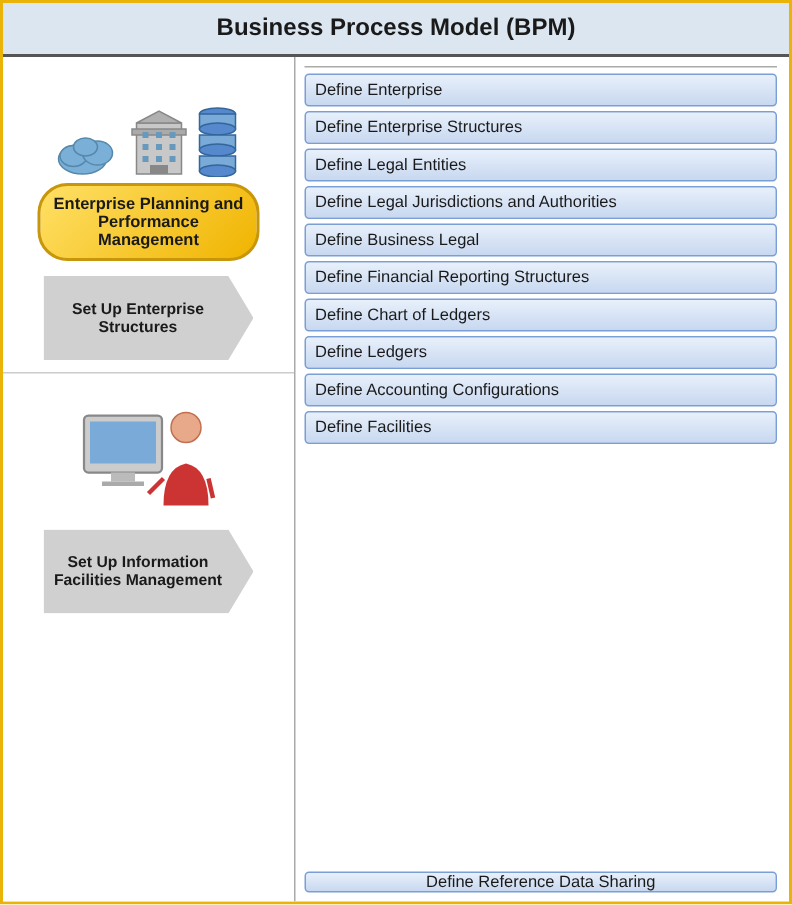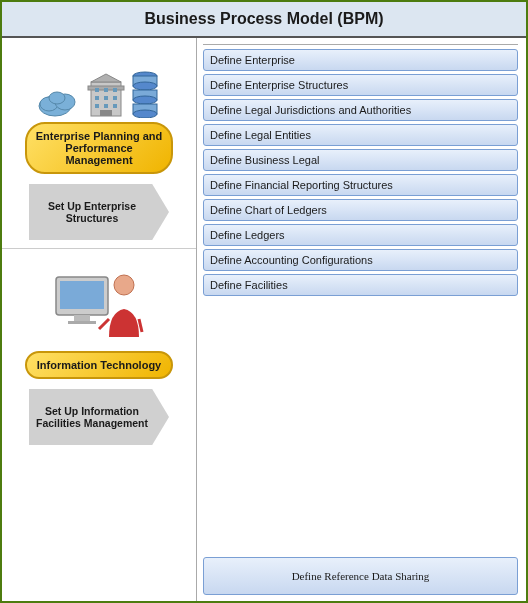--- a/index.html
+++ b/index.html
@@ -8,21 +8,21 @@
       height: 603px;
       font-family: Arial, sans-serif;
       font-size: 12px;
       background: #fff;
       overflow: hidden;
     }
 
     .outer {
       width: 528px;
       height: 603px;
-      border: 2px solid #4d7c0f;
+      border: 2px solid #eab308;
       display: flex;
       flex-direction: column;
       background: #fff;
     }
 
     .title-bar {
       background: #dce6f1;
       border-bottom: 2px solid #555;
       text-align: center;
       padding: 8px 10px;
@@ -154,26 +154,25 @@
       min-height: 8px;
     }
 
     .reference-btn {
       display: block;
       width: 100%;
       background: linear-gradient(to bottom, #e8f0fb, #c8d8f0);
       border: 1px solid #7a9fd4;
       border-radius: 3px;
       text-align: center;
-      padding: 12px 6px;
+      padding: 0 6px;
       margin-top: 2px;
       font-size: 11px;
       color: #1a1a1a;
       cursor: pointer;
-      font-family: Liberation Serif, serif;
     }
 
     
   </style>
 </head>
 <body>
 
 <div class="outer">
   <div class="title-bar">Business Process Model (BPM)</div>
 
@@ -237,38 +236,37 @@
             <rect x="20" y="58" width="16" height="6" fill="#bbb"></rect>
             <rect x="14" y="64" width="28" height="3" fill="#aaa"></rect>
 
             <circle cx="70" cy="28" r="10" fill="#e8a88a" stroke="#c07050" stroke-width="1"></circle>
             <path d="M55 80 Q55 55 70 52 Q85 55 85 80 Z" fill="#cc3333"></path>
             <line x1="55" y1="62" x2="45" y2="72" stroke="#cc3333" stroke-width="3"></line>
             <line x1="85" y1="62" x2="88" y2="75" stroke="#cc3333" stroke-width="3"></line>
           </svg>
         </div>
 
-        <div class="yellow-bubble">Information Technology</div>
 
         <div class="arrow-label">
           <div class="arrow-shape">
             <span class="arrow-shape-text">Set Up Information Facilities Management</span>
           </div>
         </div>
       </div>
 
     </div>
 
     <div class="right-col">
       <hr class="activity-divider">
 
       <button class="activity-btn">Define  Enterprise</button>
       <button class="activity-btn">Define Enterprise Structures</button>
+      <button class="activity-btn">Define Legal Entities</button>
       <button class="activity-btn">Define Legal Jurisdictions and Authorities</button>
-      <button class="activity-btn">Define Legal Entities</button>
       <button class="activity-btn">Define Business Legal</button>
       <button class="activity-btn">Define Financial Reporting Structures</button>
       <button class="activity-btn">Define Chart of Ledgers</button>
       <button class="activity-btn">Define Ledgers</button>
       <button class="activity-btn">Define Accounting Configurations</button>
       <button class="activity-btn">Define Facilities</button>
 
       <div class="right-spacer"></div>
 
       <button class="reference-btn">Define Reference Data Sharing</button>

